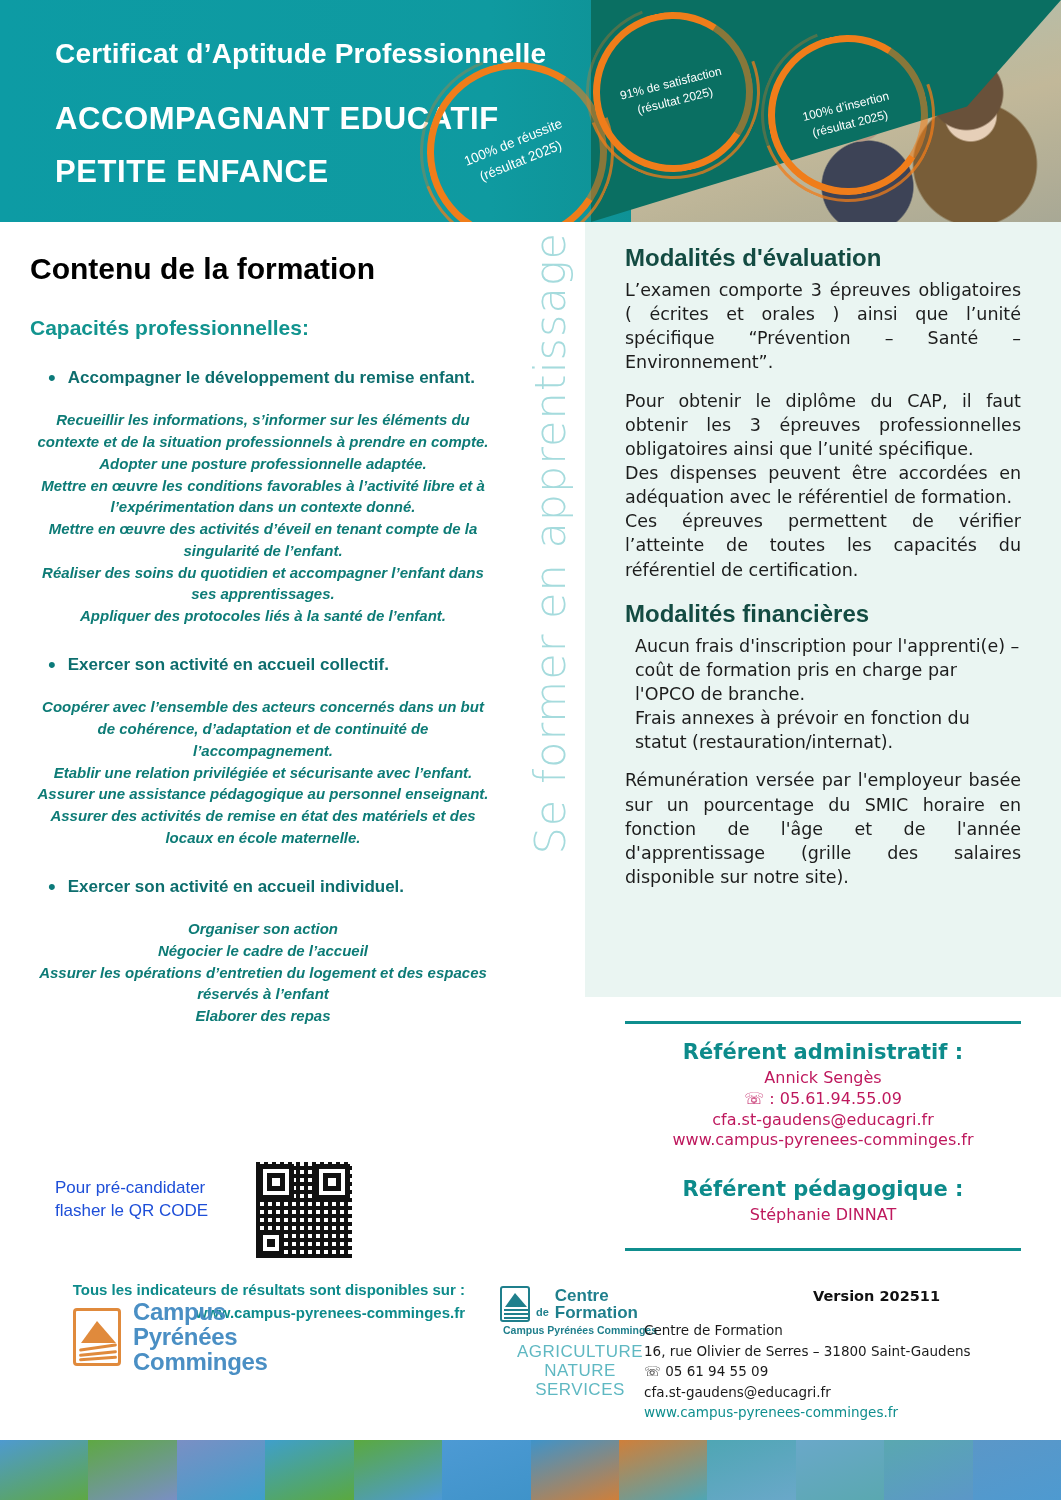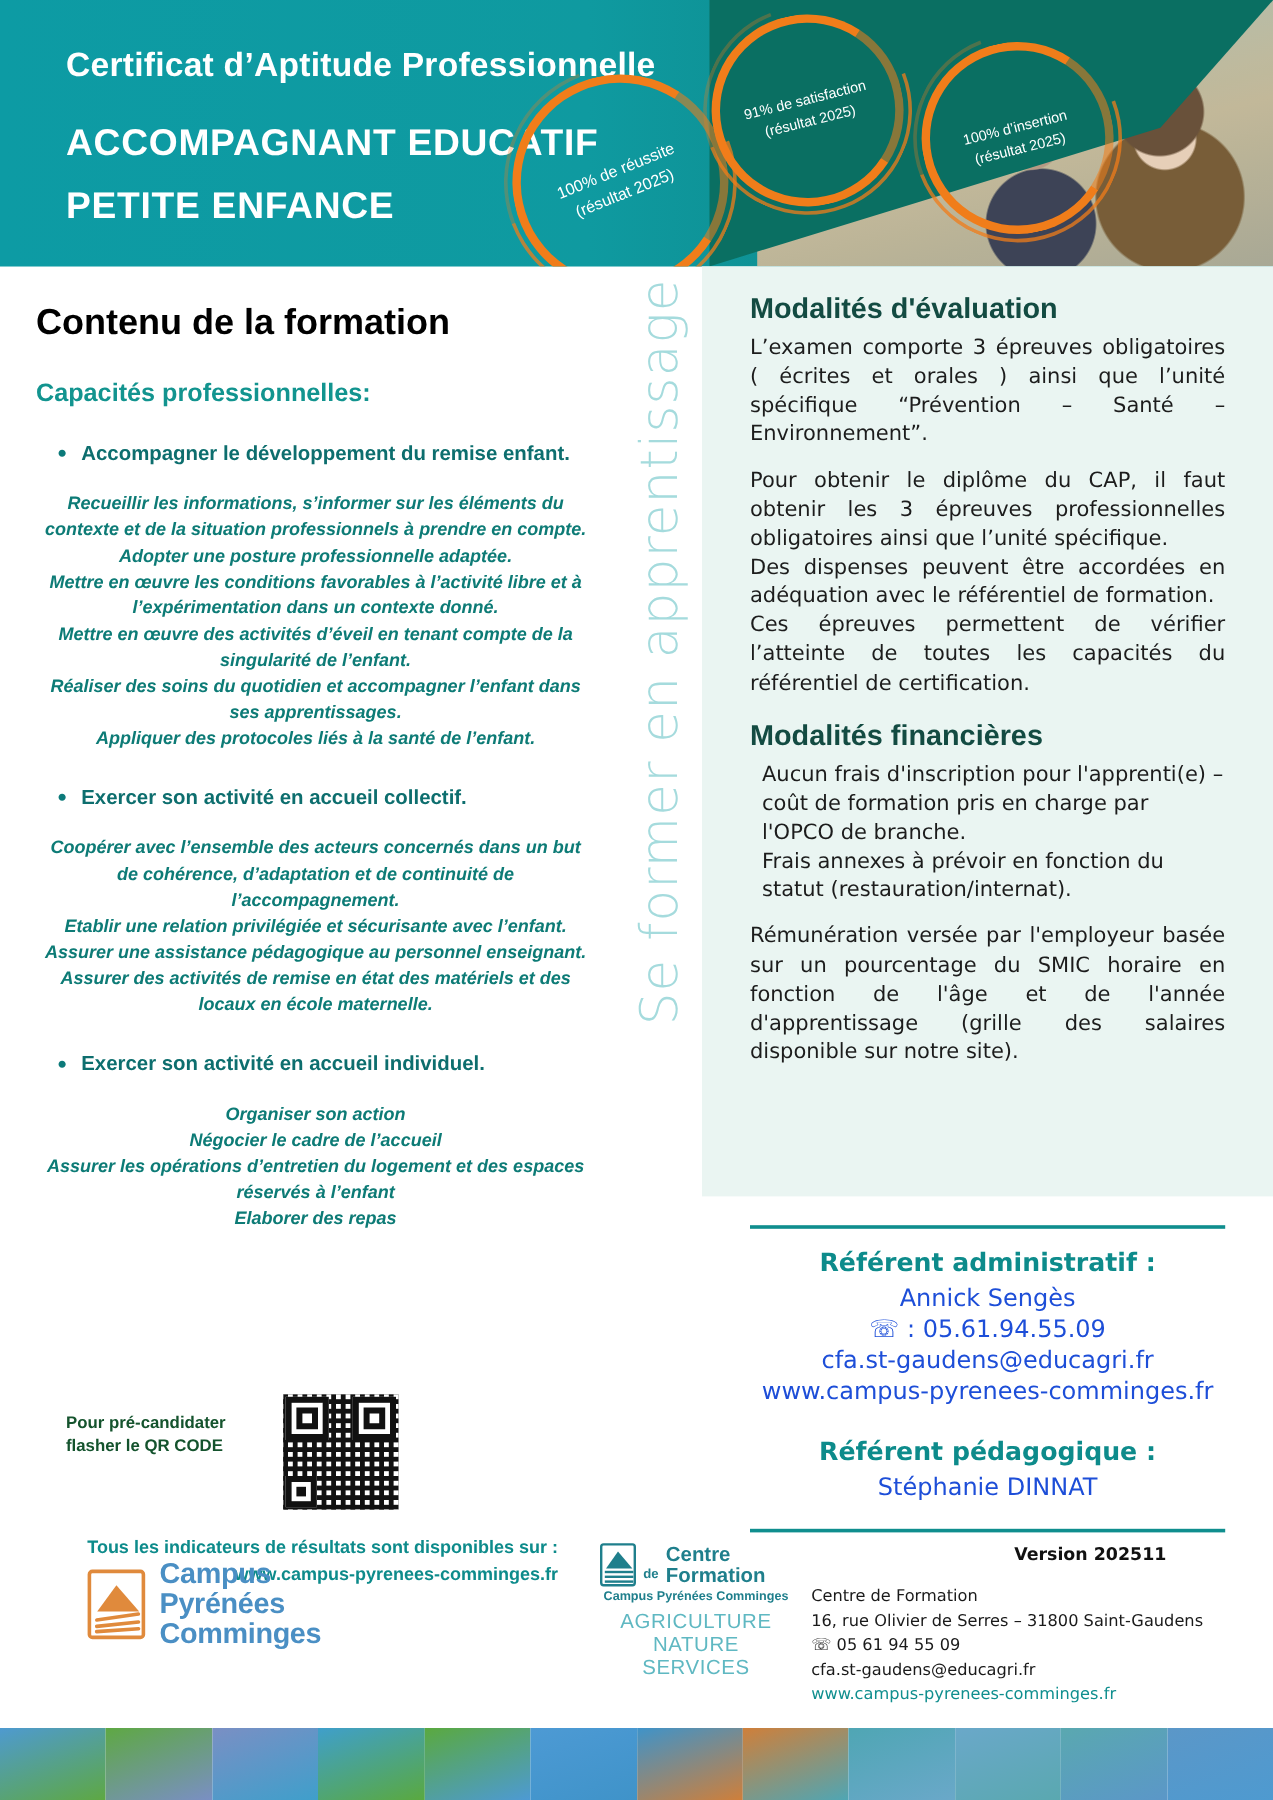--- a/index.html
+++ b/index.html
@@ -138,29 +138,29 @@
     line-height: 1.38; margin-bottom: 14px; padding-left: 10px;
     font-family: "DejaVu Sans", sans-serif; white-space: pre-line;
   }
   .p-just.tight { margin-bottom: 0; }
 
   .rule { height: 3px; background: #0f8e8e; margin: 24px 40px 0 40px; }
   .contact-block { text-align: center; padding: 16px 10px 0 10px; font-family: "DejaVu Sans", sans-serif; }
   .contact-title {
     font-size: 21px; font-weight: bold; color: #0d8b8b; margin-bottom: 4px;
   }
-  .contact-line { font-size: 20px; color: #1d4ed8; line-height: 1.3; }
+  .contact-line { font-size: 16px; color: #be185d; line-height: 1.3; }
   .contact-block.ped { padding-top: 26px; }
   .rule.bottom { margin-top: 22px; }
 
   
   .qr-block { position: absolute; left: 55px; top: 940px; width: 420px; }
   .qr-row { display: flex; align-items: flex-start; gap: 48px; }
   .qr-caption {
-    font-size: 14px; font-weight: bold; color: #14532d; line-height: 1.38;
+    font-size: 17px; font-weight: normal; color: #1d4ed8; line-height: 1.38;
     padding-top: 14px; white-space: pre-line;
   }
   .qr-code {
     width: 96px; height: 96px; flex: none;
     background-color:#fff;
     background-image:
       repeating-linear-gradient(90deg,#111 0 4px,transparent 4px 8px),
       repeating-linear-gradient(0deg,#111 0 4px,transparent 4px 8px);
     background-size: 8px 8px, 8px 8px;
     position: relative; overflow:hidden;
@@ -218,21 +218,21 @@
     border-bottom: 14px solid #1f7f8c;
   }
   .cfa-mark .cl { position:absolute; height:2px; background:#1f7f8c; left:2px; width:24px; }
   .cfa-mark .cl1 { bottom:9px; } .cfa-mark .cl2 { bottom:5px; } .cfa-mark .cl3 { bottom:1px; }
   .cfa-de { font-size: 11px; font-weight: bold; color: #1f7f8c; align-self:flex-end; padding-bottom:4px;}
   .cfa-name { font-size: 17px; font-weight: bold; color: #1f7f8c; line-height: 1.02; text-align:left; }
   .cfa-campus { font-size: 10.5px; font-weight: bold; color: #1f7f8c; margin-top: 2px; }
   .cfa-ans { margin-top: 6px; line-height: 1.12; color: #5fb8c2; }
   .cfa-ans div { font-size: 17px; letter-spacing: .5px; }
 
-  .footer-info { position: absolute; left: 676px; top: 10px; width: 340px; font-family: "DejaVu Sans", sans-serif; }
+  .footer-info { position: absolute; left: 644px; top: 10px; width: 340px; font-family: "DejaVu Sans", sans-serif; }
   .version { font-size: 14.5px; font-weight: bold; color: #111; text-align: right; padding-right: 44px; margin-bottom: 16px; }
   .finfo-line { font-size: 13.5px; color: #1a1a1a; line-height: 1.52; }
   .finfo-line.web { color: #0f8e8e; }
 
   
   .rainbow { position: absolute; left: 0; top: 1440px; width: 1061px; height: 60px; display: flex; }
   .rainbow div { flex: 1; }
 </style>
 </head>
 <body>

